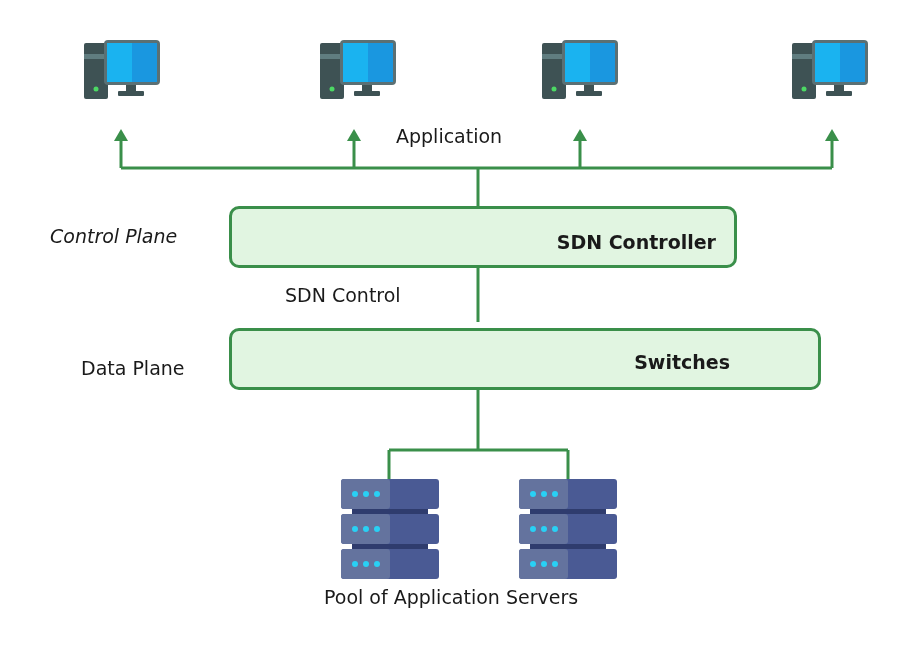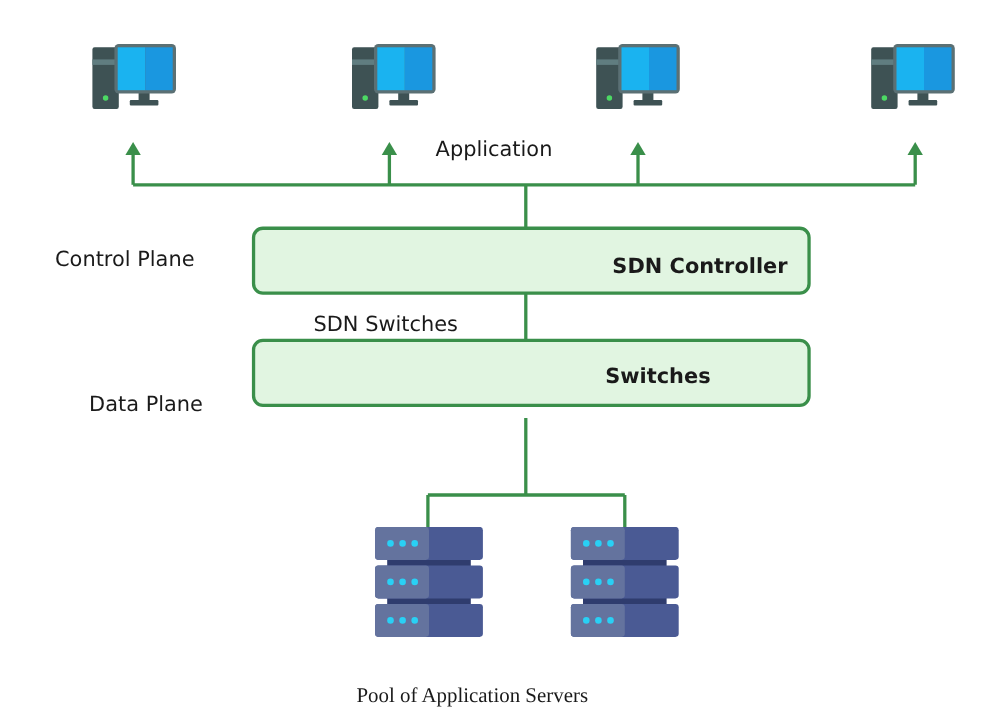--- a/index.html
+++ b/index.html
@@ -81,29 +81,29 @@
     <rect x="44" y="44" width="10" height="10" fill="#3e5254"></rect>
     <rect x="36" y="52" width="26" height="5" rx="1" fill="#3e5254"></rect>
     <rect x="22" y="1" width="56" height="45" rx="4" fill="#5b7074"></rect>
     <rect x="25" y="4" width="25" height="39" fill="#1ab3f0"></rect>
     <rect x="50" y="4" width="25" height="39" fill="#1a97e0"></rect>
   </svg>
 </div>
 
 <div class="label" style="left:396px;top:125px;">Application</div>
 
-<div class="label" style="left:50px;top:225px;">Control Plane</div>
+<div class="label" style="left:50px;top:225px;font-style:italic;">Control Plane</div>
 <div class="box" style="left:229px;top:206px;width:508px;height:62px;">
   <span class="title" style="top:22px;">SDN Controller</span>
 </div>
 
-<div class="label" style="left:285px;top:284px;">SDN Switches</div>
+<div class="label" style="left:285px;top:284px;">SDN Control</div>
 
 <div class="label" style="left:81px;top:341px;margin-top:16px;">Data Plane</div>
-<div class="box" style="left:229px;top:308px;width:508px;height:62px;">
+<div class="box" style="left:229px;top:328px;width:592px;height:62px;">
   <span class="title" style="top:20px;right:88px;">Switches</span>
 </div>
 
 <div class="srv" style="left:340px;top:479px;">
   <svg width="100" height="102" viewBox="0 0 100 102">
     <rect x="12" y="28" width="76" height="8" fill="#2f3c6e"></rect>
     <rect x="12" y="63" width="76" height="8" fill="#2f3c6e"></rect>
     <g>
       <rect x="1" y="0" width="98" height="30" rx="3" fill="#4a5a94"></rect>
       <rect x="1" y="0" width="49" height="30" rx="3" fill="#64739e"></rect>
@@ -144,13 +144,13 @@
       <circle cx="15" cy="50" r="3"></circle>
         <circle cx="26" cy="50" r="3"></circle>
         <circle cx="37" cy="50" r="3"></circle>
       <circle cx="15" cy="85" r="3"></circle>
         <circle cx="26" cy="85" r="3"></circle>
         <circle cx="37" cy="85" r="3"></circle>
     </g>
   </svg>
 </div>
 
-<div class="label" style="left:324px;top:622px;font-family:Liberation Serif, serif;">Pool of Application Servers</div>
+<div class="label" style="left:324px;top:586px;">Pool of Application Servers</div>
 
 </body></html>

